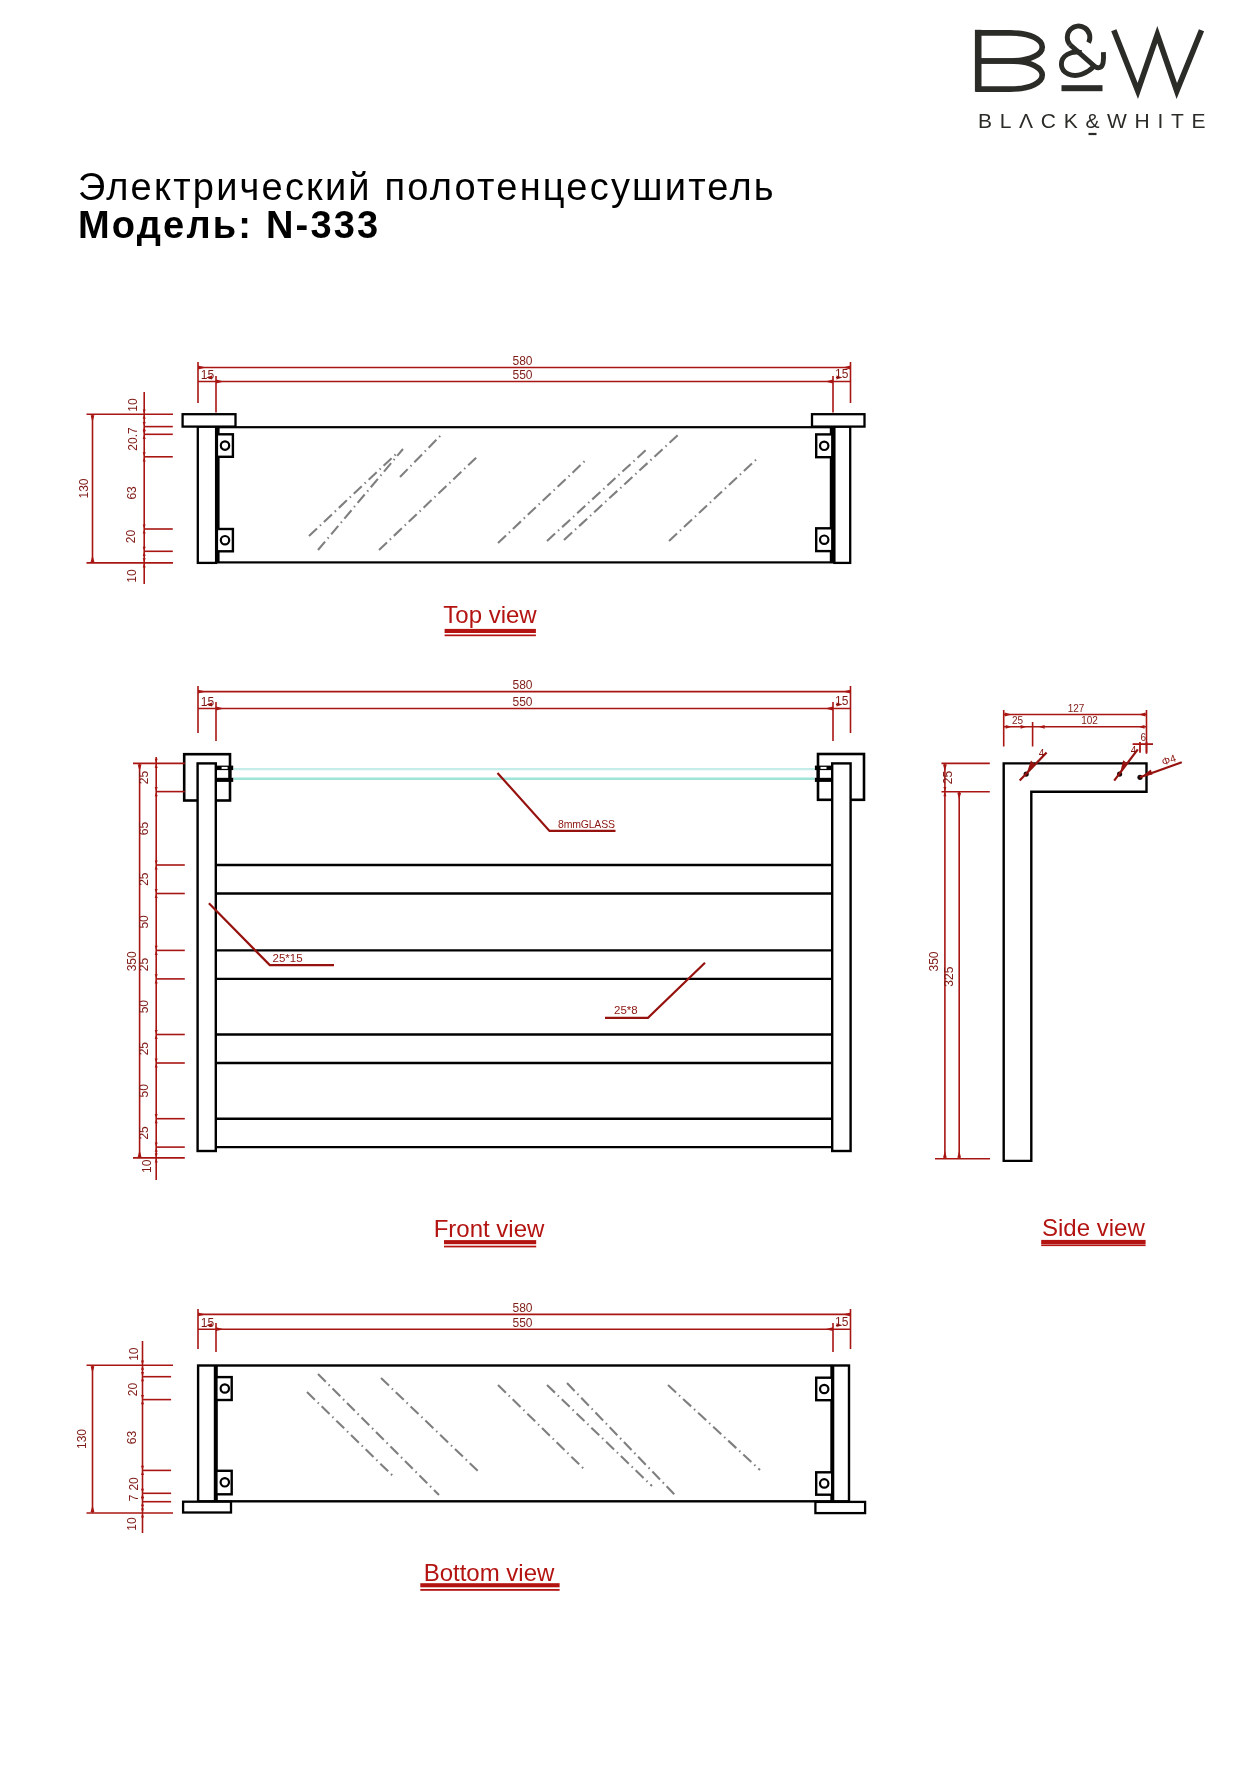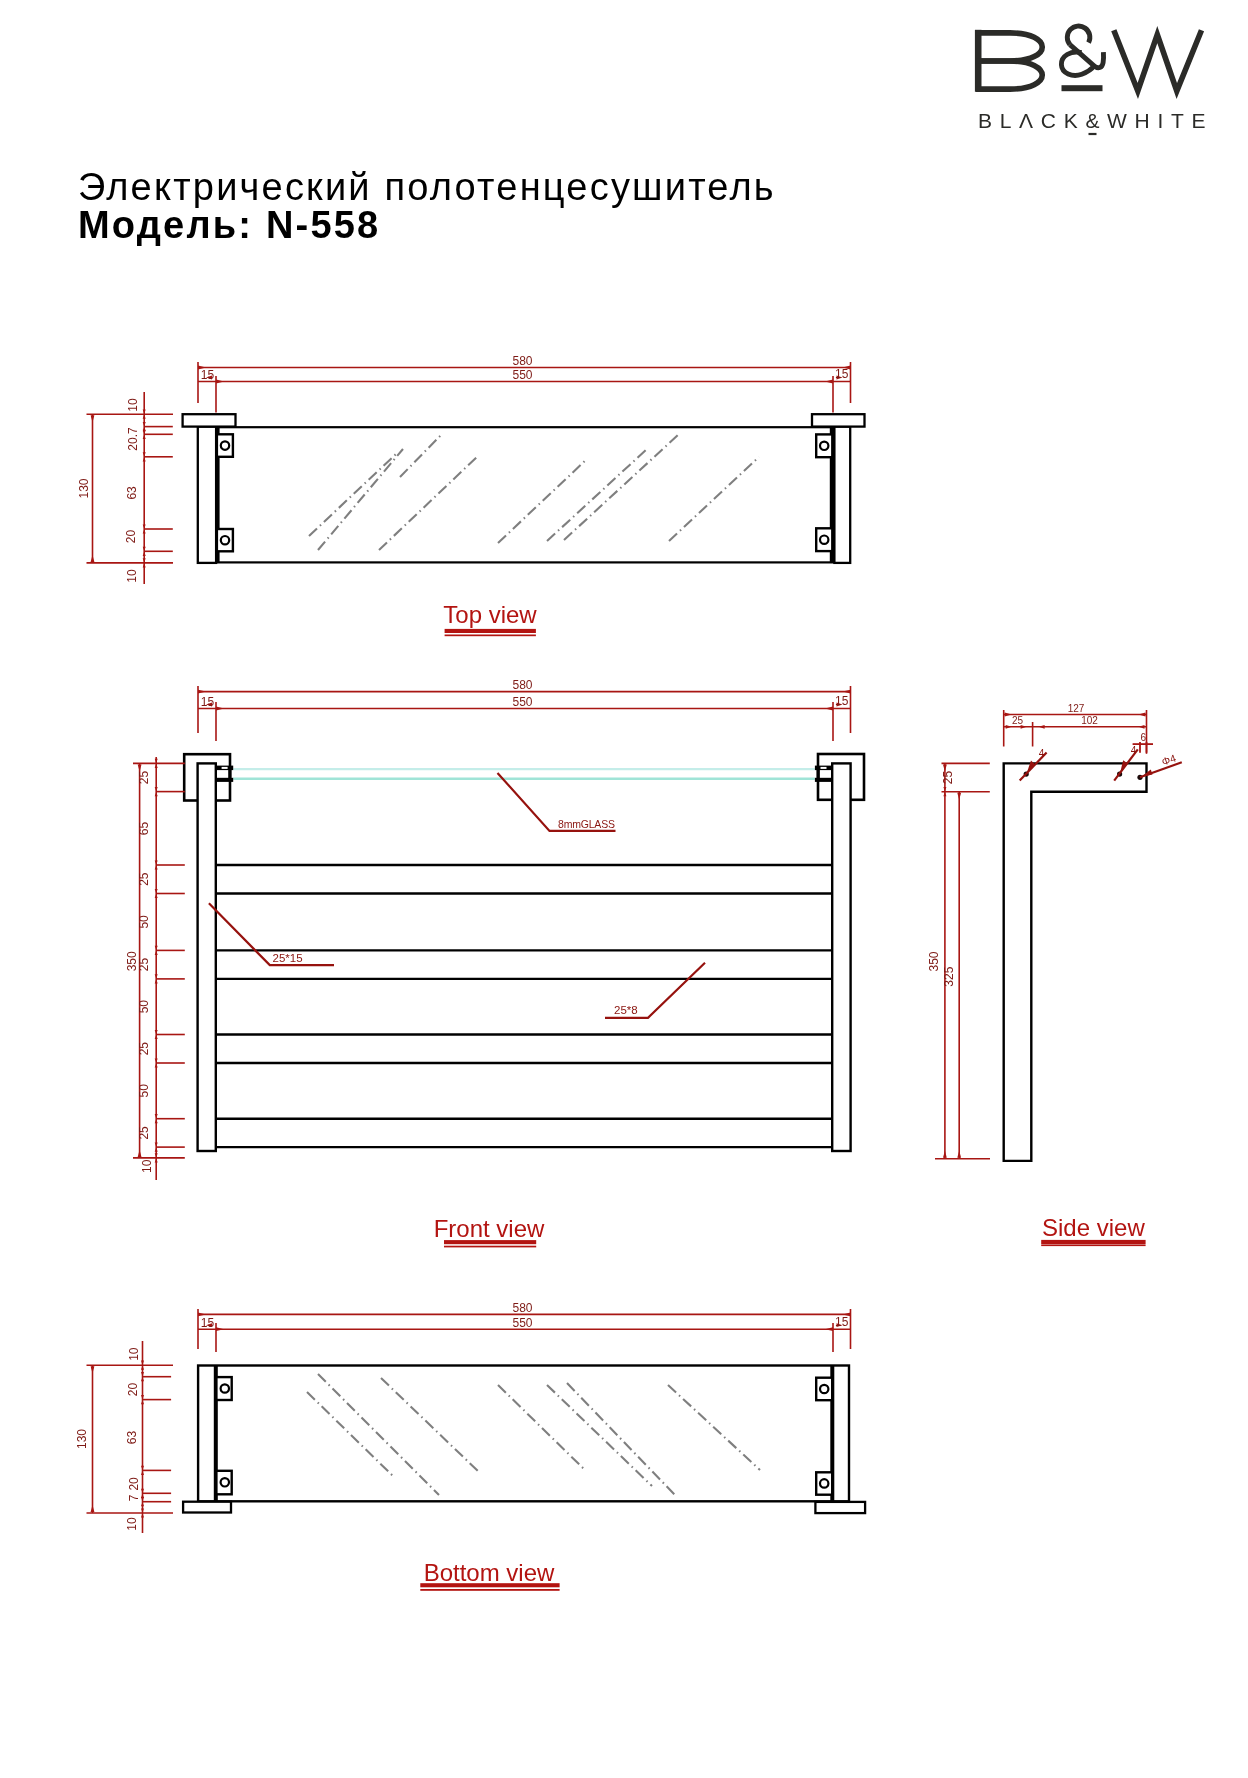--- a/index.html
+++ b/index.html
@@ -22,21 +22,21 @@
   <rect x="1061.5" y="85.2" width="41" height="6" fill="#2b2b28"></rect>
 </svg>
 
 <svg class="abs" style="left:0;top:0" width="1248" height="160">
   <text x="978" y="128.4" font-family="Liberation Sans, sans-serif" font-size="21" fill="#2b2b28" letter-spacing="7.7">BLΛCK&amp;WHITE</text>
   <rect x="1088.5" y="132.9" width="8" height="2.2" fill="#2b2b28"></rect>
 </svg>
 
 <div class="abs" style="left:78px;top:166px;font-size:38px;color:#000;letter-spacing:2.2px;">Электрический полотенцесушитель</div>
 
-<div class="abs" style="left:78px;top:203.5px;font-size:38px;font-weight:bold;color:#000;letter-spacing:2.2px;">Модель: N-558</div>
+<div class="abs" style="left:78px;top:203.5px;font-size:38px;font-weight:bold;color:#000;letter-spacing:2.2px;">Модель: N-333</div>
 
 <svg class="abs" style="left:0;top:0" width="1248" height="1778">
 
 <g>
       <line x1="198" y1="362" x2="198" y2="403" stroke="#a81613" stroke-width="1.6"></line>
       <line x1="850.5" y1="362" x2="850.5" y2="403" stroke="#a81613" stroke-width="1.6"></line>
       <line x1="198" y1="367.5" x2="850.5" y2="367.5" stroke="#a81613" stroke-width="1.6"></line>
       <polygon points="206,367.5 198.0,365.6 198.0,369.4" fill="#a81613"></polygon>
       <polygon points="842.5,367.5 850.5,365.6 850.5,369.4" fill="#a81613"></polygon>
       <text x="522.5" y="365.0" font-family="Liberation Sans, sans-serif" font-size="12" fill="#7e1a15" text-anchor="middle">580</text>

